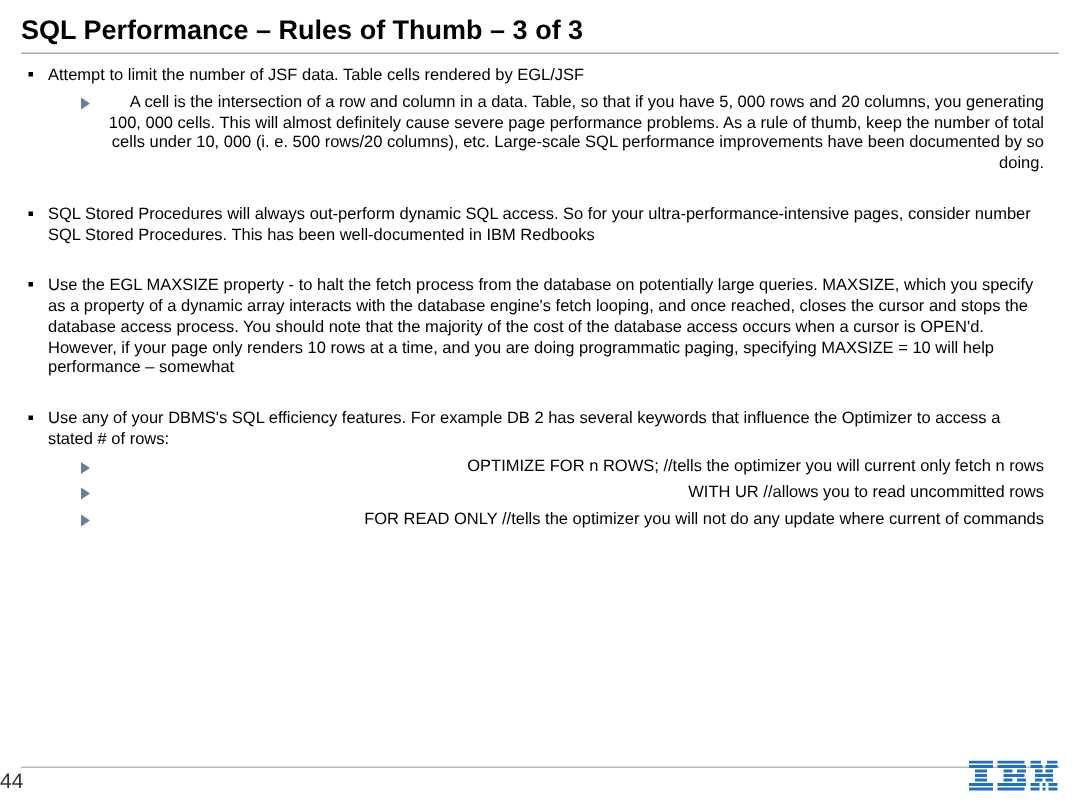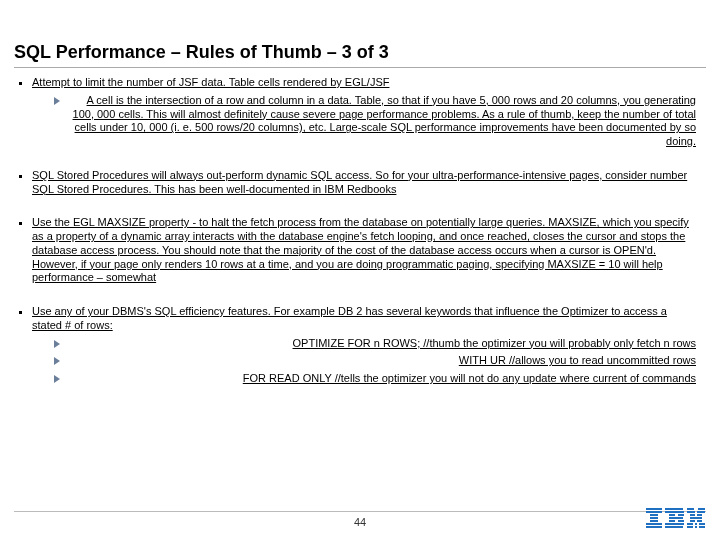--- a/index.html
+++ b/index.html
@@ -10,32 +10,30 @@
     font-family: Arial, Helvetica, sans-serif;
     background: #fff;
     overflow: hidden;
     position: relative;
   }
   .title {
     font-size: 18px;
     font-weight: bold;
     color: #000;
     padding: 10px 14px 4px 14px;
-    margin-top: 32px;
   }
   .title-underline {
     border-bottom: 1px solid #aaa;
     margin: 0 14px 8px 14px;
   }
   .content {
     padding: 0 24px 0 14px;
     font-size: 11px;
     line-height: 1.25;
     color: #000;
-    text-decoration: underline;
   }
   ul.top {
     list-style-type: square;
     margin: 0;
     padding-left: 18px;
   }
   ul.top > li {
     margin-bottom: 20px;
   }
   ul.sub {
@@ -65,22 +63,22 @@
     bottom: 28px;
     left: 14px;
     right: 14px;
     border-bottom: 1px solid #bbb;
   }
   .page-num {
     position: absolute;
     bottom: 12px;
     left: 0;
     width: 100%;
-    text-align: center;
-    font-size: 11px;
+    text-align: left;
+    font-size: 14px;
     color: #333;
   }
   .logo {
     position: absolute;
     right: 14px;
     bottom: 6px;
   }
 </style>
 </head>
 <body>
@@ -98,21 +96,21 @@
     </li>
     <li>
       <span>SQL Stored Procedures will always out-perform dynamic SQL access. So for your ultra-performance-intensive pages, consider number SQL Stored Procedures. This has been well-documented in IBM Redbooks</span>
     </li>
     <li>
       <span>Use the EGL MAXSIZE property - to halt the fetch process from the database on potentially large queries. MAXSIZE, which you specify as a property of a dynamic array interacts with the database engine's fetch looping, and once reached, closes the cursor and stops the database access process.  You should note that the majority of the cost of the database access occurs when a cursor is OPEN'd. However, if your page only renders 10 rows at a time, and you are doing programmatic paging, specifying MAXSIZE = 10 will help performance – somewhat</span>
     </li>
     <li>
       <span>Use any of your DBMS's SQL efficiency features.  For example DB 2 has several keywords that influence the Optimizer to access a stated # of rows:</span>
       <ul class="sub">
-        <li>OPTIMIZE FOR n ROWS;   //thumb the optimizer you will probably only fetch n rows</li>
+        <li>OPTIMIZE FOR n ROWS;   //tells the optimizer you will current only fetch n rows</li>
         <li>WITH  UR  //allows you to read uncommitted rows</li>
         <li>FOR READ ONLY   //tells the optimizer you will not do any update where current of commands</li>
       </ul>
     </li>
   </ul>
 </div>
 
 <div class="footer-line"></div>
 <div class="page-num">44</div>
 

